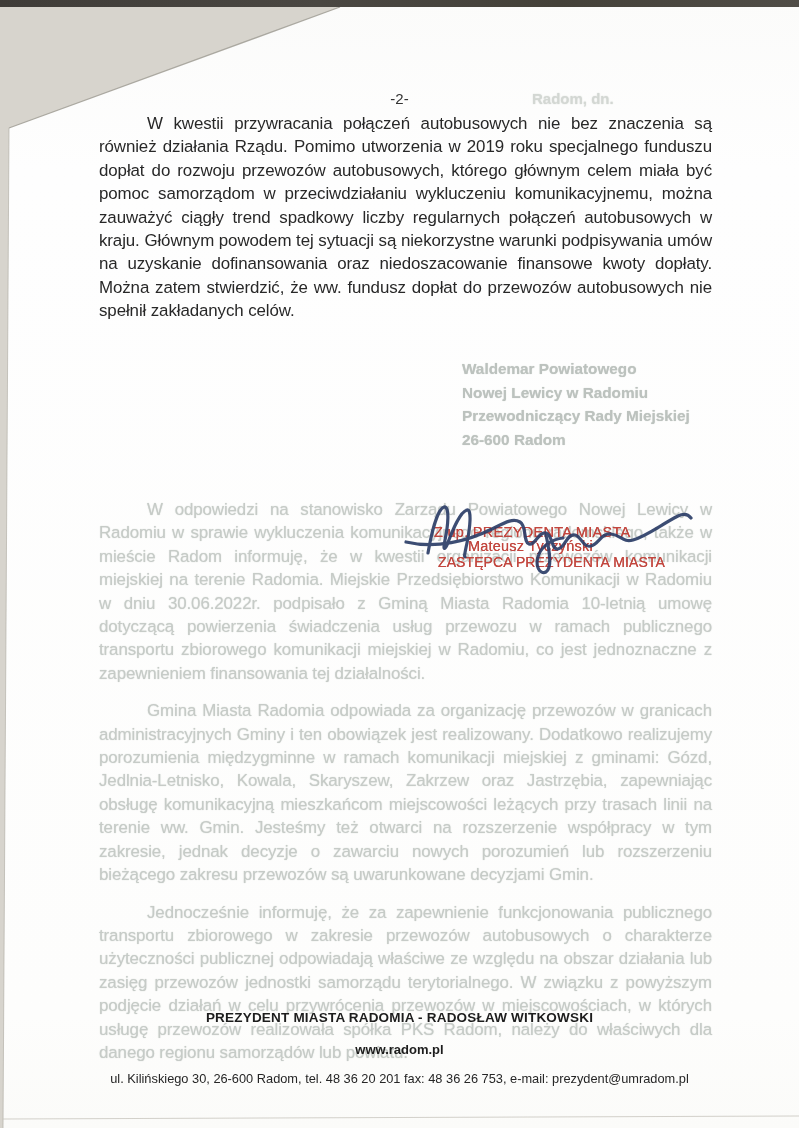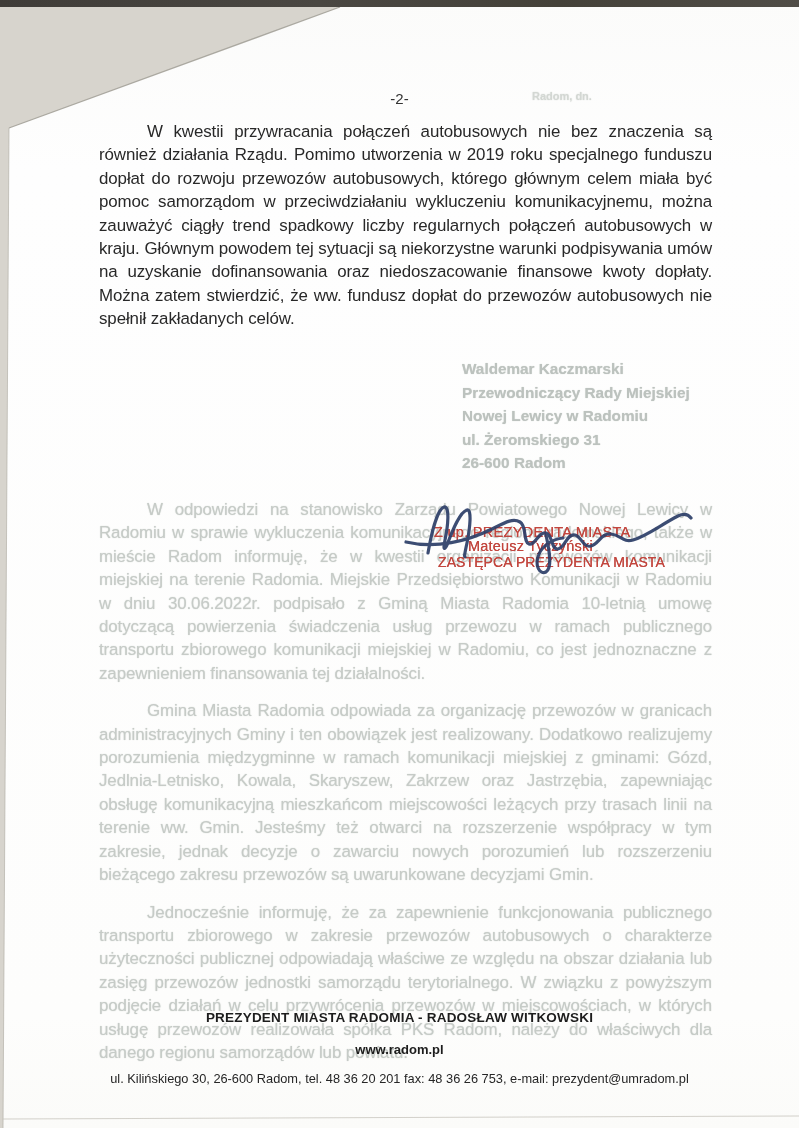--- a/index.html
+++ b/index.html
@@ -23,26 +23,26 @@
 
   .page-number {
     position:absolute; top:90px; left:0; width:100%;
     text-align:center; font-size:15px; color:#333;
   }
   .body-text {
     position:absolute; left:99px; top:112px; width:613px;
     font-size:16.9px; line-height:23.4px; color:#282828;
     text-align:justify; letter-spacing:-0.1px;
   }
-  .body-text p { margin:8px 0 10px 0; text-indent:48px; }
+  .body-text p { margin:0 0 10px 0; text-indent:48px; }
 
   .ghost { color:#c6cbc7; text-shadow:0 0 1.2px #ced3cf; }
   .ghost-date {
     position:absolute; left:532px; top:90px;
-    font-size:11px; font-weight:bold;
+    font-size:15px; font-weight:bold;
     color:#d3d7d3; text-shadow:0 0 1.5px #d8dcd8;
   }
   .ghost-addressee {
     position:absolute; left:462px; top:357px;
     font-size:15.3px; font-weight:bold; line-height:23.6px;
     color:#bcc2be; text-shadow:0 0 1px #c8cdc9;
   }
   .ghost-body {
     position:absolute; left:99px; top:498px; width:613px;
     font-size:16.9px; line-height:23.4px;
@@ -82,24 +82,23 @@
 
     <div class="page-number">-2-</div>
 
     <div class="ghost-date">Radom, dn.</div>
 
     <div class="body-text">
       <p>W kwestii przywracania połączeń autobusowych nie bez znaczenia są również działania Rządu. Pomimo utworzenia w 2019 roku specjalnego funduszu dopłat do rozwoju przewozów autobusowych, którego głównym celem miała być pomoc samorządom w przeciwdziałaniu wykluczeniu komunikacyjnemu, można zauważyć ciągły trend spadkowy liczby regularnych połączeń autobusowych w kraju. Głównym powodem tej sytuacji są niekorzystne warunki podpisywania umów na uzyskanie dofinansowania oraz niedoszacowanie finansowe kwoty dopłaty. Można zatem stwierdzić, że ww. fundusz dopłat do przewozów autobusowych nie spełnił zakładanych celów.</p>
     </div>
 
     <div class="ghost-addressee">
-      <div>Waldemar Kaczmarski</div>
+      <div>Waldemar Powiatowego</div>
+      <div>Nowej Lewicy w Radomiu</div>
       <div>Przewodniczący Rady Miejskiej</div>
-      <div>Nowej Lewicy w Radomiu</div>
-      <div>ul. Żeromskiego 31</div>
       <div>26-600 Radom</div>
     </div>
 
     <div class="ghost-body ghost">
       <p>W odpowiedzi na stanowisko Zarządu Powiatowego Nowej Lewicy w Radomiu w sprawie wykluczenia komunikacyjnego regionu radomskiego, także w mieście Radom informuję, że w kwestii organizacji przewozów komunikacji miejskiej na terenie Radomia. Miejskie Przedsiębiorstwo Komunikacji w Radomiu w dniu 30.06.2022r. podpisało z Gminą Miasta Radomia 10-letnią umowę dotyczącą powierzenia świadczenia usług przewozu w ramach publicznego transportu zbiorowego komunikacji miejskiej w Radomiu, co jest jednoznaczne z zapewnieniem finansowania tej działalności.</p>
       <p>Gmina Miasta Radomia odpowiada za organizację przewozów w granicach administracyjnych Gminy i ten obowiązek jest realizowany. Dodatkowo realizujemy porozumienia międzygminne w ramach komunikacji miejskiej z gminami: Gózd, Jedlnia-Letnisko, Kowala, Skaryszew, Zakrzew oraz Jastrzębia, zapewniając obsługę komunikacyjną mieszkańcom miejscowości leżących przy trasach linii na terenie ww. Gmin. Jesteśmy też otwarci na rozszerzenie współpracy w tym zakresie, jednak decyzje o zawarciu nowych porozumień lub rozszerzeniu bieżącego zakresu przewozów są uwarunkowane decyzjami Gmin.</p>
       <p>Jednocześnie informuję, że za zapewnienie funkcjonowania publicznego transportu zbiorowego w zakresie przewozów autobusowych o charakterze użyteczności publicznej odpowiadają właściwe ze względu na obszar działania lub zasięg przewozów jednostki samorządu terytorialnego. W związku z powyższym podjęcie działań w celu przywrócenia przewozów w miejscowościach, w których usługę przewozów realizowała spółka PKS Radom, należy do właściwych dla danego regionu samorządów lub powiatu.</p>
     </div>
 
     <div class="stamp stamp-line1">Z up. PREZYDENTA MIASTA</div>

